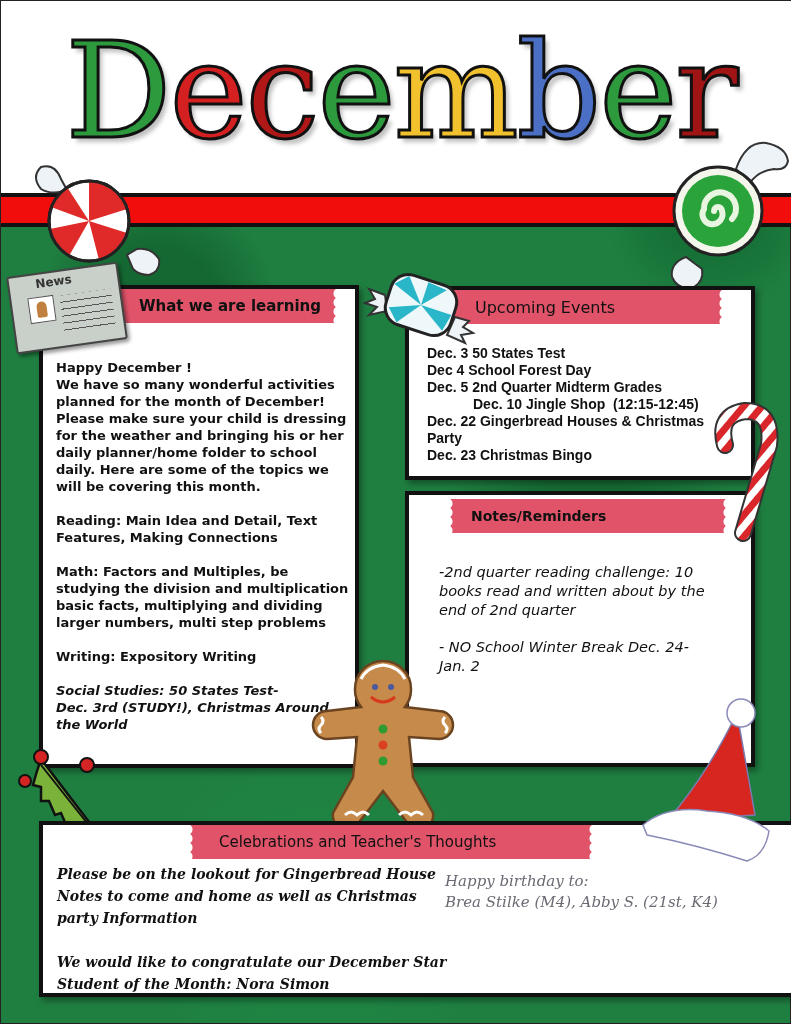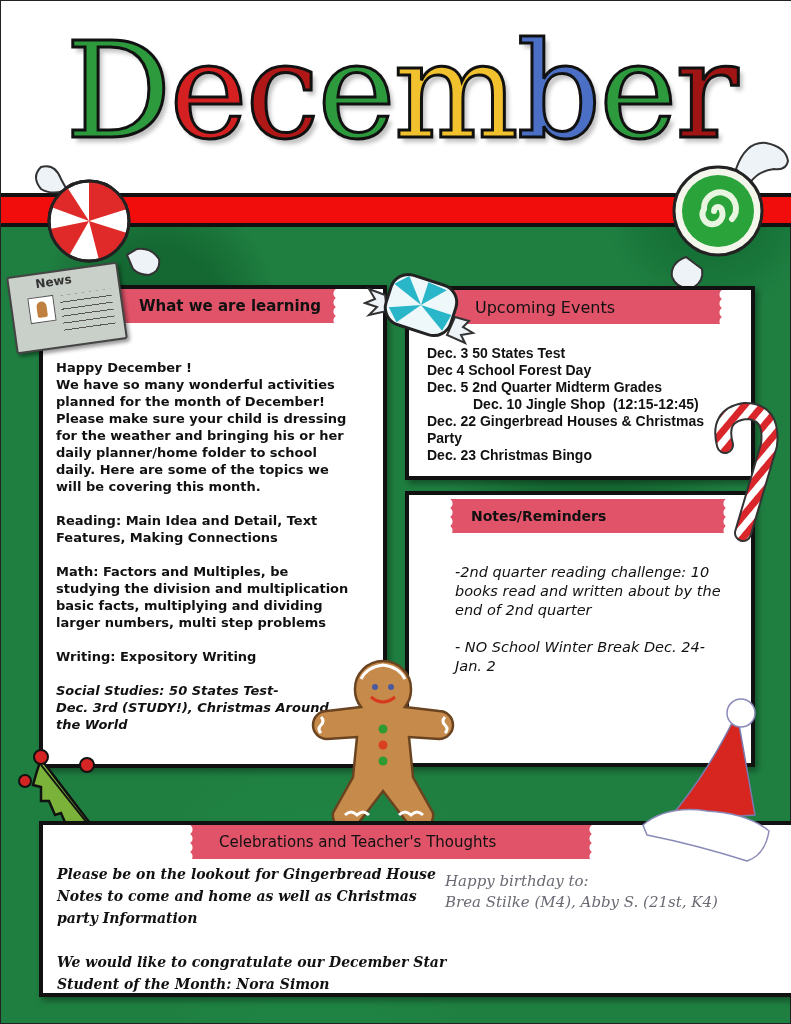--- a/index.html
+++ b/index.html
@@ -107,21 +107,21 @@
   </svg>
 
   <svg class="deco" style="left:655px;top:128px" width="136" height="165" viewBox="0 0 136 165">
     <path d="M80 40 q10-28 30-26 q20 4 22 18 q-2 10-14 8 q-16 2-24 14z" fill="#eef3f8" stroke="#333" stroke-width="2"></path>
     <path d="M30 128 q-16 6-14 20 q6 14 22 10 q10-6 8-18z" fill="#eef3f8" stroke="#333" stroke-width="2"></path>
     <circle cx="62" cy="82" r="44" fill="#f4f6ec" stroke="#222" stroke-width="3"></circle>
     <circle cx="62" cy="82" r="36" fill="#2aa33a"></circle>
     <path d="M62 82 m-4 0 a4 4 0 1 1 8 0 a10 10 0 1 1 -18 -2 a16 16 0 1 1 28 10" fill="none" stroke="#e8f5e0" stroke-width="6" stroke-linecap="round"></path>
   </svg>
 
-  <div class="box" style="left:38px;top:284px;width:348px;height:483px;">
+  <div class="box" style="left:38px;top:284px;width:320px;height:483px;">
     <div class="banner" style="left:60px;top:0px;width:226px;">
       <span style="margin-left:36px;font-weight:bold;font-size:15px;">What we are learning</span>
     </div>
     <div class="box-text learning-text" style="left:13px;top:70px;width:300px;">
       <p style="white-space:pre-line;">Happy December !
 We have so many wonderful activities planned for the month of December!  Please make sure your child is dressing for the weather and bringing his or her daily planner/home folder to school daily. Here are some of the topics we will be covering this month.</p>
       <p>Reading: Main Idea and Detail, Text Features, Making Connections</p>
       <p>Math: Factors and Multiples, be studying the division and multiplication basic facts, multiplying and dividing larger numbers, multi step problems</p>
       <p>Writing: Expository Writing</p>
       <p style="white-space:pre-line;font-style:italic;">Social Studies: 50 States Test-
@@ -160,21 +160,21 @@
       <path d="M58 40 L90 40 L86 58Z" fill="#28b6c8"></path>
       <path d="M58 40 L40 64 L28 52Z" fill="#28b6c8"></path>
       <path d="M58 40 L26 28 L38 16Z" fill="#28b6c8"></path>
     </g>
   </svg>
 
   <div class="box" style="left:404px;top:490px;width:350px;height:276px;">
     <div class="banner left-zig" style="left:48px;top:4px;width:262px;">
       <span style="margin-left:14px;font-weight:bold;font-size:14px;">Notes/Reminders</span>
     </div>
-    <div class="box-text notes-text" style="left:46px;top:68px;width:270px;">
+    <div class="box-text notes-text" style="left:30px;top:68px;width:270px;">
       <p>-2nd quarter reading challenge: 10 books read and written about by the end of 2nd quarter</p>
       <p>- NO School Winter Break Dec. 24-Jan. 2</p>
     </div>
   </div>
 
   <svg class="deco" style="left:706px;top:400px" width="76" height="142" viewBox="0 0 76 142">
     <defs>
       <pattern id="stripes" width="14" height="14" patternUnits="userSpaceOnUse" patternTransform="rotate(40)">
         <rect width="14" height="14" fill="#fff"></rect>
         <rect width="7" height="14" fill="#d8262a"></rect>

